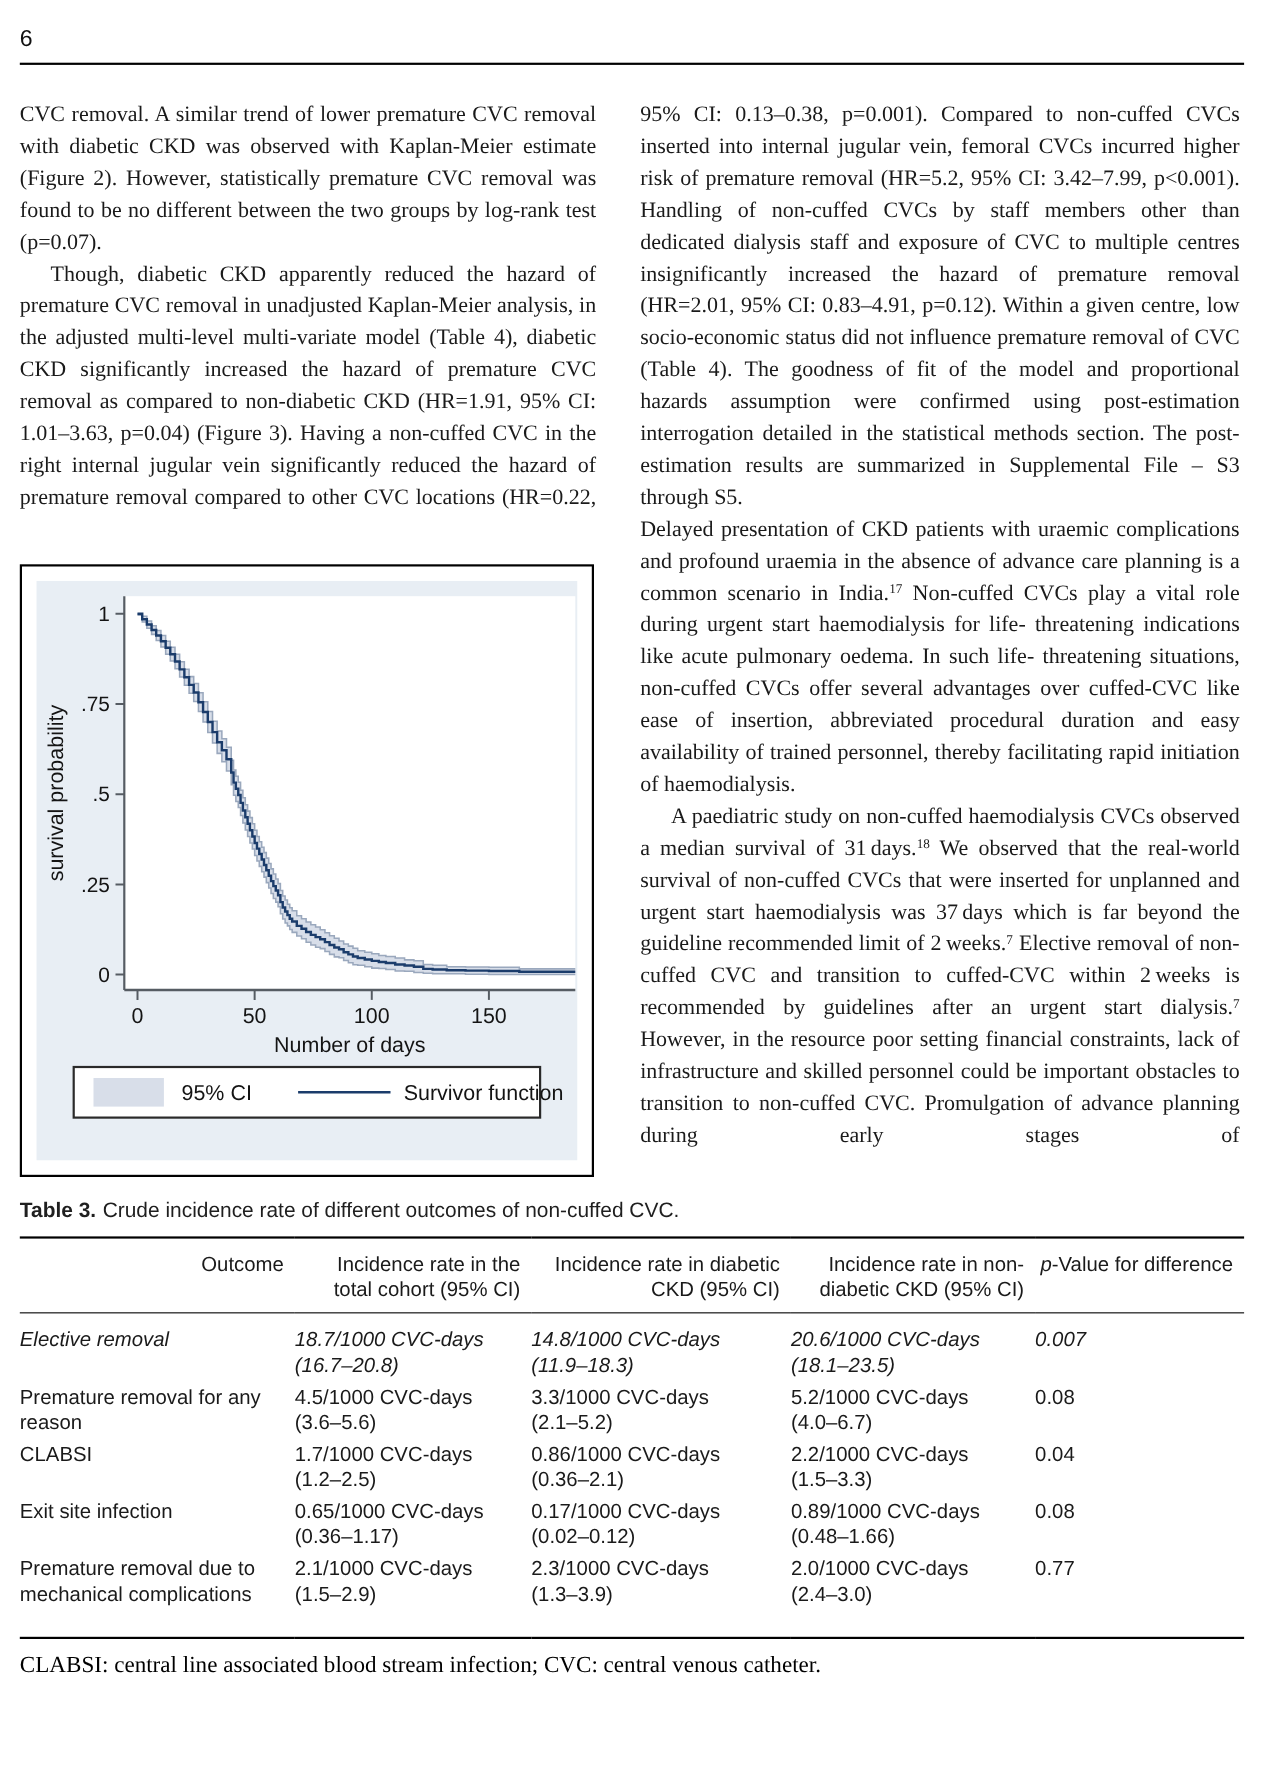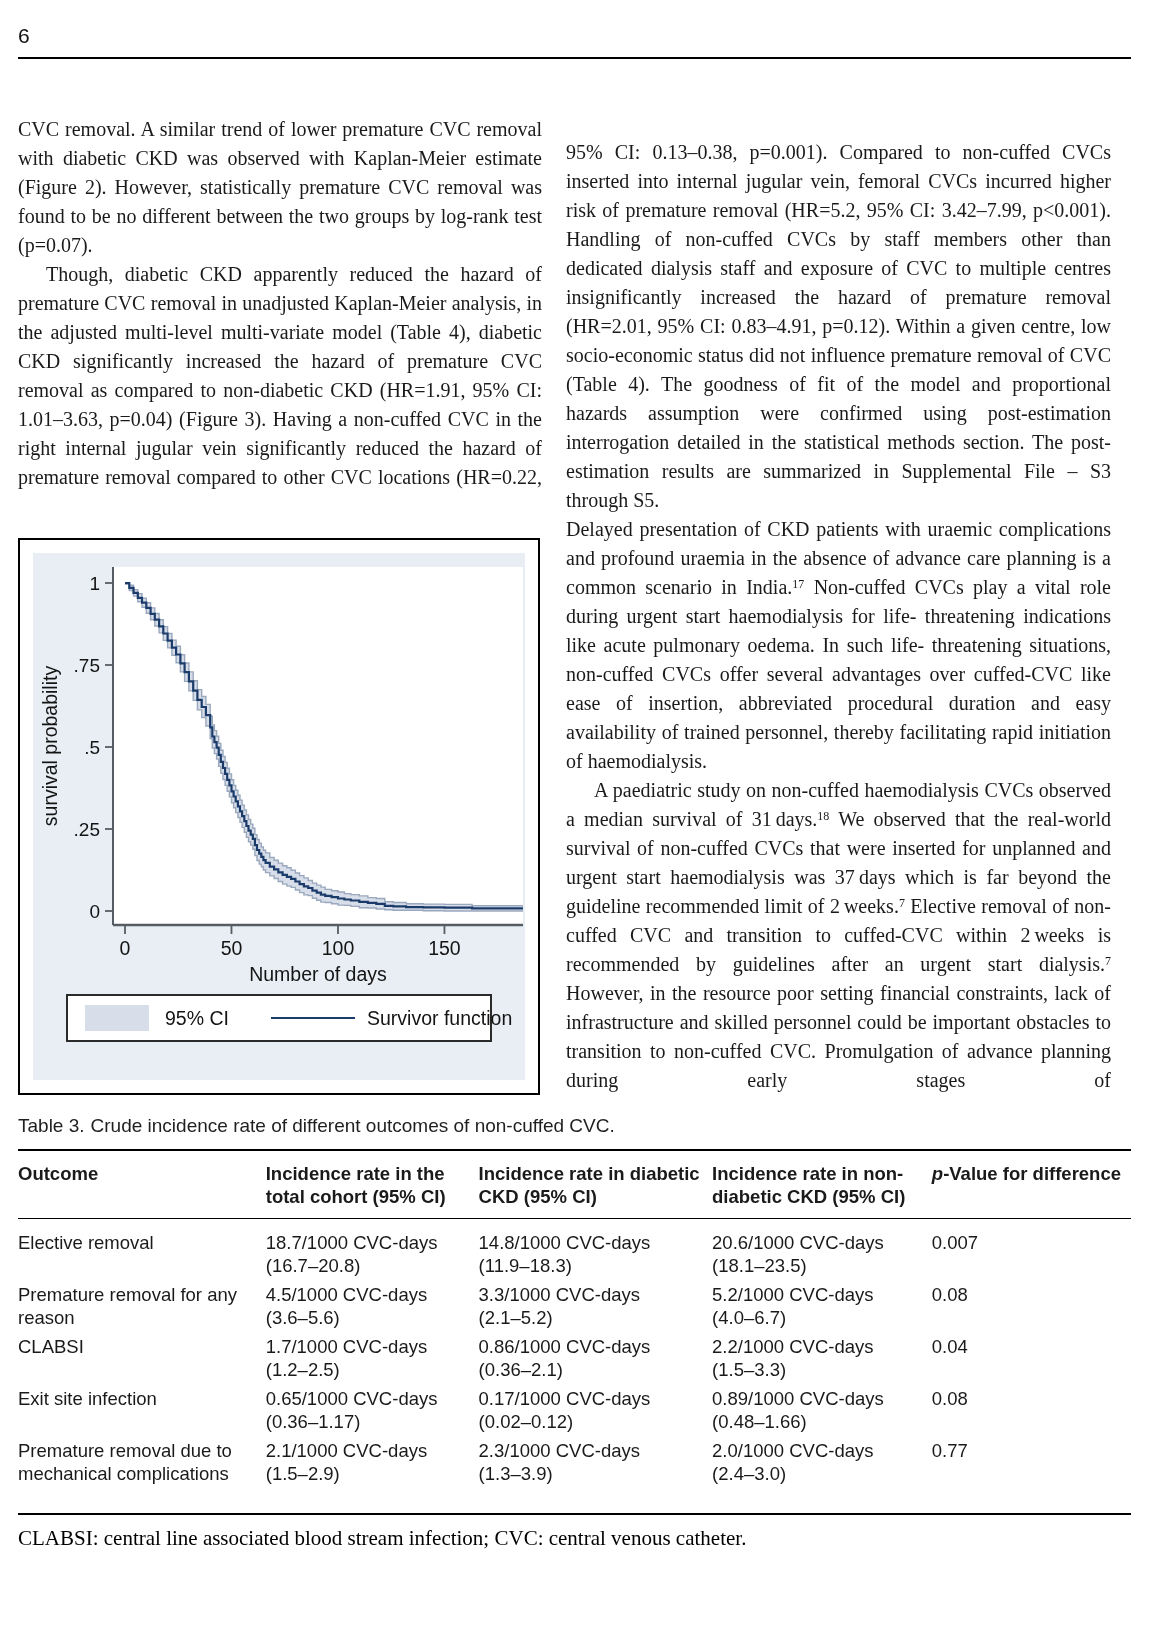--- a/index.html
+++ b/index.html
@@ -6,21 +6,21 @@
   body{width:1149px;height:1627px;font-family:"Liberation Serif",serif;color:#1a1a1a;overflow:hidden;}
   .page{padding:24px 18px 0 18px;box-sizing:border-box;}
 
   
   .runhead{display:flex;justify-content:space-between;align-items:flex-end;
     border-bottom:2.5px solid #000;padding-bottom:9px;}
   .pageno{font-family:"Liberation Sans",sans-serif;font-size:21px;color:#111;}
   .jtitle{font-family:"Liberation Sans",sans-serif;font-style:italic;font-size:20px;color:#111;}
 
   
-  .columns{display:flex;gap:24px;margin-top:56px;align-items:flex-end;}
+  .columns{display:flex;gap:40px;margin-top:31px;}
   .col-left{width:524px;flex:0 0 524px;}
   .col-right{width:545px;flex:0 0 545px;}
   p.body{font-size:20px;line-height:29px;text-align:justify;margin:0;hyphens:none;}
   p.indent{text-indent:28px;}
   p.cont{text-align-last:justify;}
   sup{font-size:12px;line-height:0;vertical-align:6px;}
 
   h2.disc{font-family:"Liberation Sans",sans-serif;font-size:24px;font-weight:700;
     color:#000;margin:30px 0 17px 0;}
 
@@ -28,29 +28,29 @@
   .figure-box{margin-top:46px;border:2px solid #000;padding:13px;width:522px;height:557px;box-sizing:border-box;}
   .figure-box svg{display:block;}
   .figcap{margin-top:25px;font-family:"Liberation Sans",sans-serif;font-size:19px;
     line-height:25px;color:#1f1f1f;width:524px;}
   .figcap b{font-weight:700;}
   .figcap .cap-text{padding-left:6px;}
 
   
   .table-section{margin-top:20px;}
   .tabcap{font-family:"Liberation Sans",sans-serif;font-size:19px;color:#1f1f1f;margin:0 0 12px 0;}
-  .tabcap b{font-weight:400;}
+  .tabcap b{font-weight:700;}
   .tabcap .cap-text{padding-left:6px;}
   table.data{width:100%;border-collapse:collapse;border-top:2px solid #000;border-bottom:2px solid #000;}
   table.data th{font-family:"Liberation Sans",sans-serif;font-size:18.5px;line-height:23px;
-    font-weight:700;text-align:left;vertical-align:top;padding:11px 10px 10px 0;border-bottom:1.5px solid #000;}
+    font-weight:400;text-align:right;vertical-align:top;padding:11px 10px 10px 0;border-bottom:1.5px solid #000;}
   table.data th.nowrap{white-space:nowrap;}
   table.data td{font-family:"Liberation Sans",sans-serif;font-size:18.5px;line-height:23px;
     vertical-align:top;padding:3px 10px 3px 0;}
-  table.data tbody tr:first-child td{padding-top:12px;}
+  table.data tbody tr:first-child td{padding-top:12px;font-style:italic;}
   table.data tbody tr:last-child td{padding-bottom:28px;}
   .footnote{margin-top:11px;font-family:Liberation Serif, serif;font-size:21px;color:#000000;}
   .em-p{font-style:italic;}
 </style>
 </head>
 <body>
 
 <div class="page">
 
   <div class="runhead">

